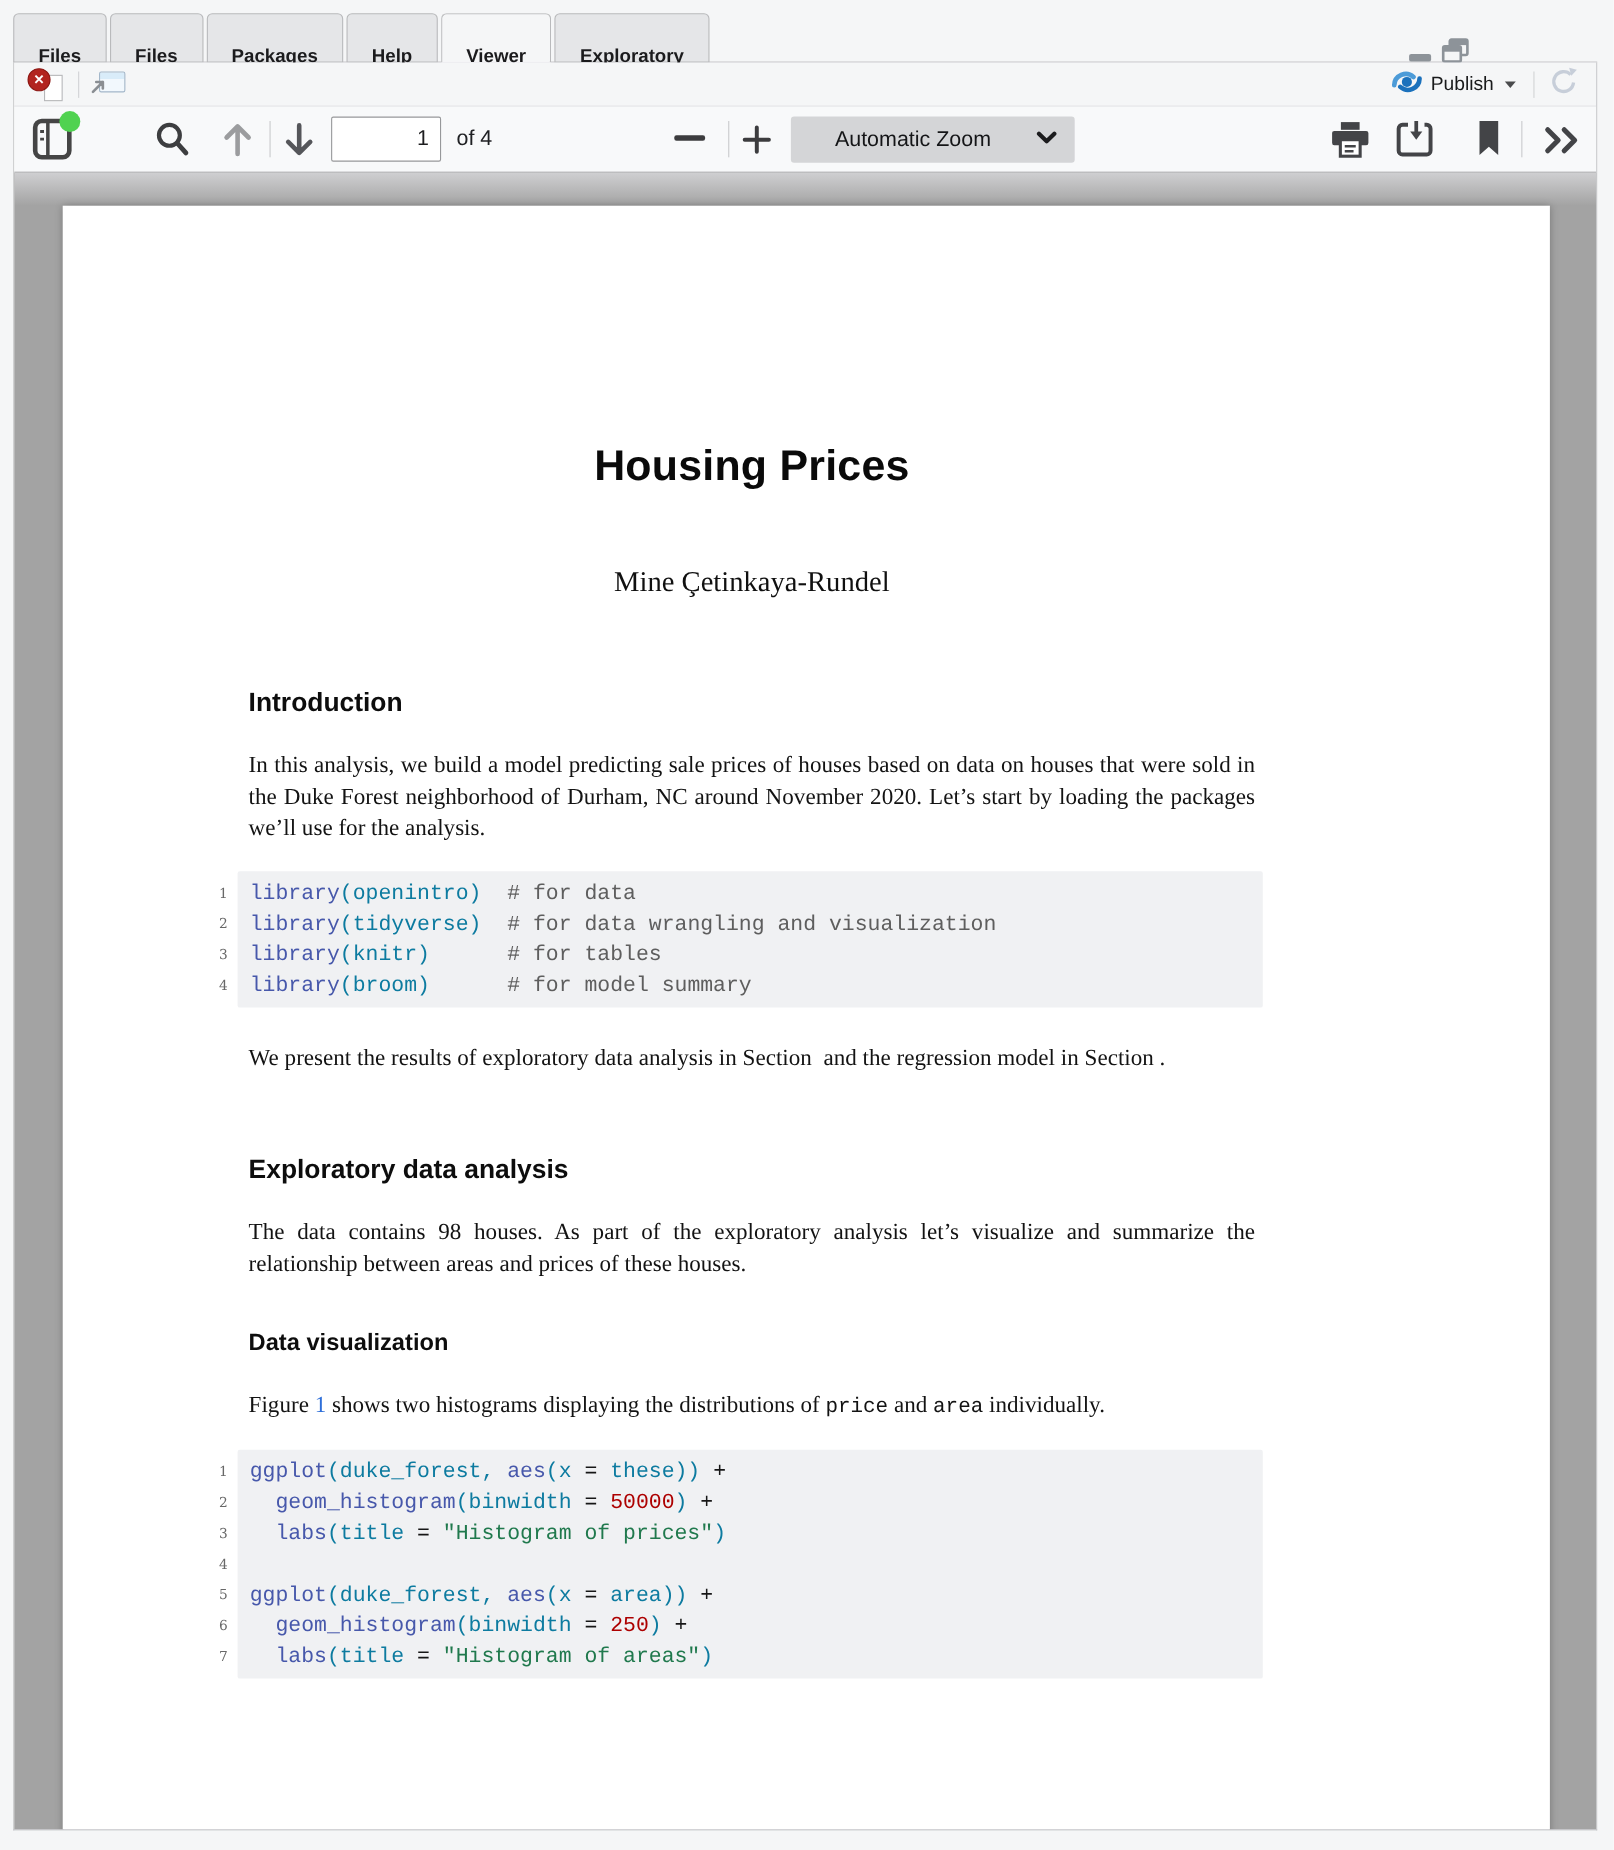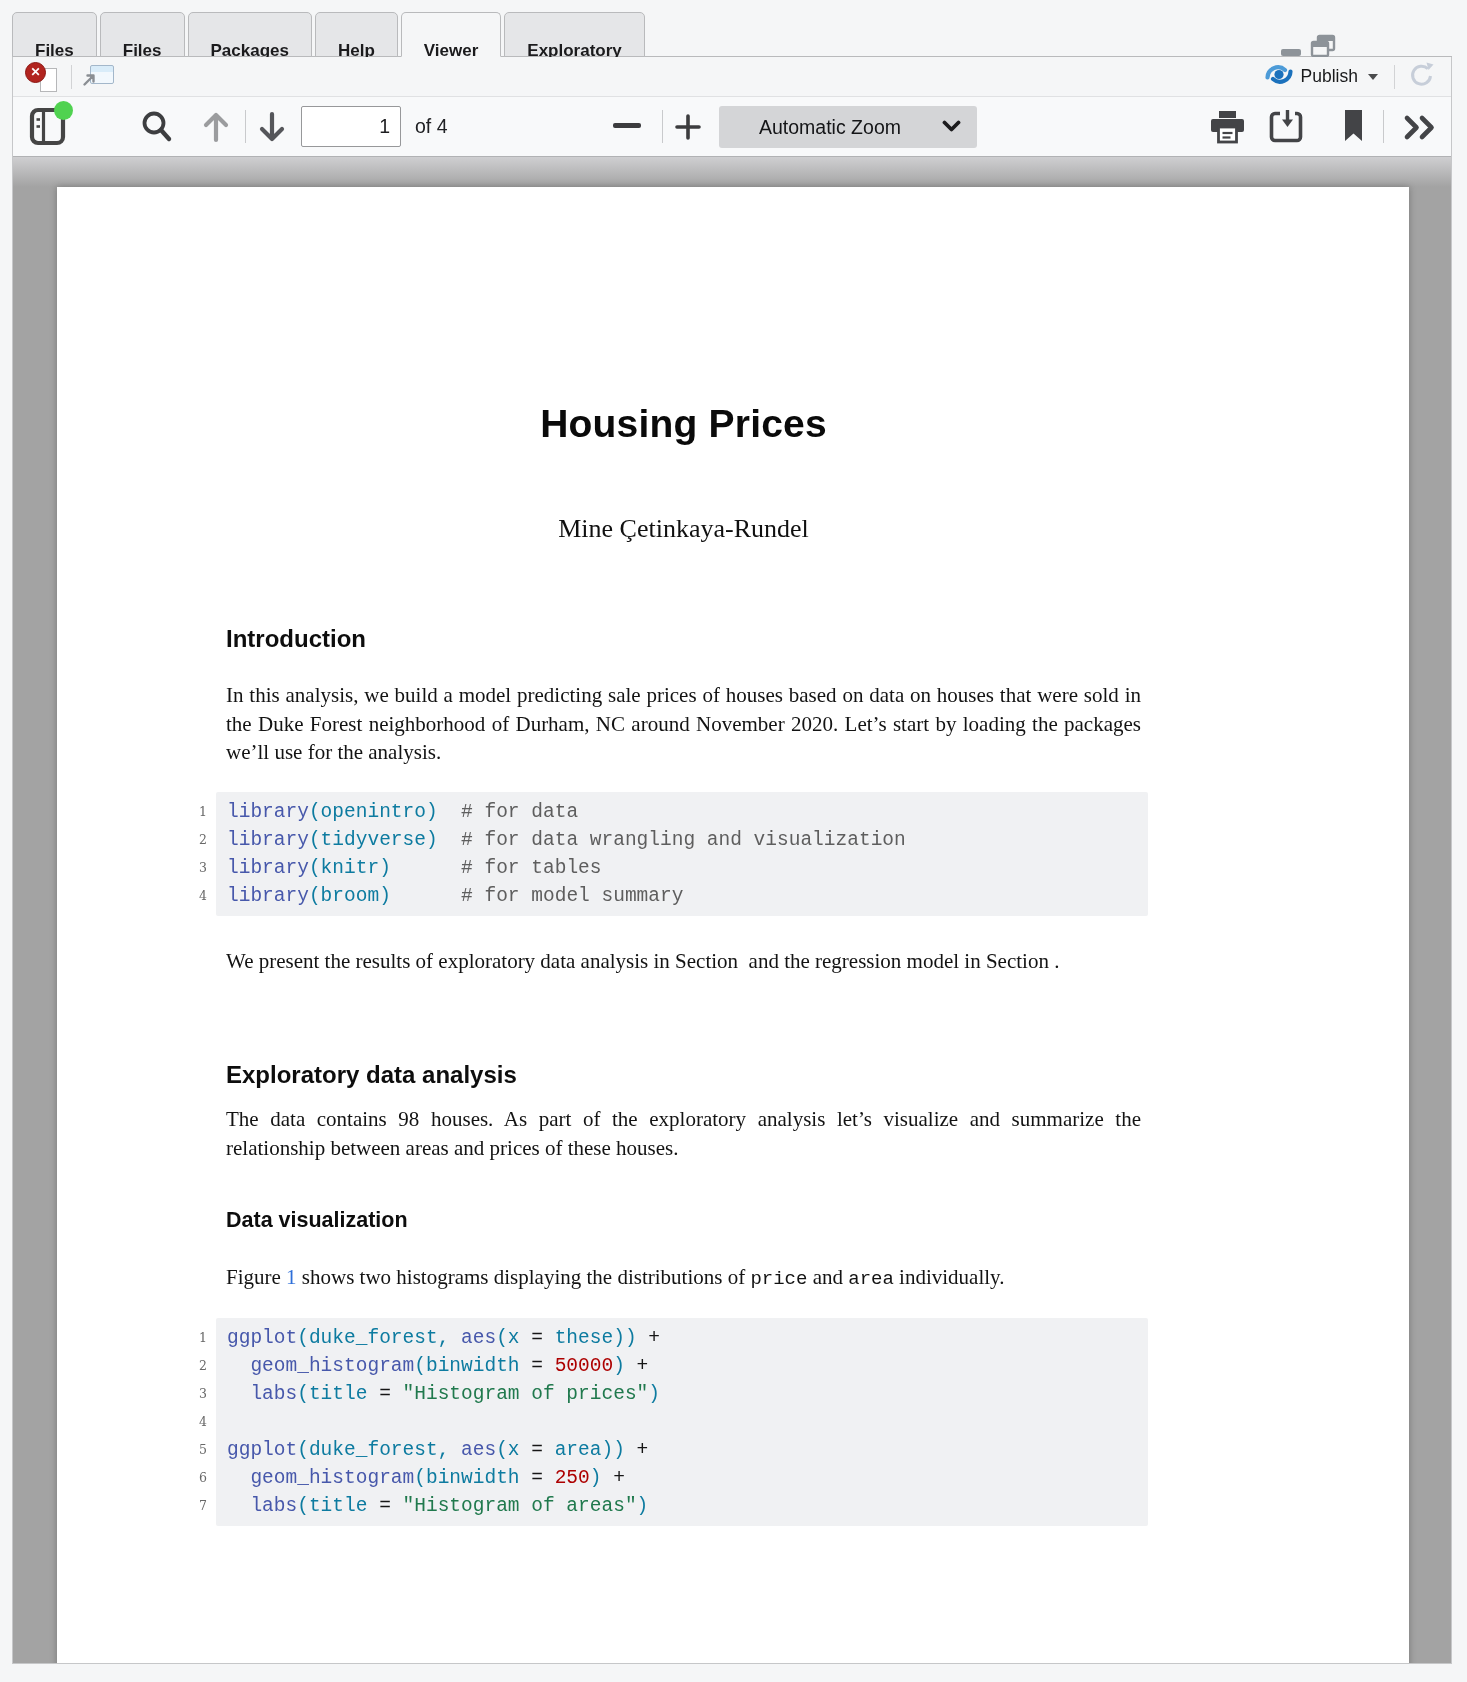--- a/index.html
+++ b/index.html
@@ -107,21 +107,21 @@
 
   
   .doc { position: absolute; left: 169px; top: 0; width: 915px; height: 100%; }
   .doc-title { position: absolute; top: 215px; width: 100%; text-align: center;
                font-size: 39px; font-weight: 700; color: #0a0a0a; letter-spacing: .2px; }
   .doc-author { position: absolute; top: 299px; width: 100%; text-align: center;
                 font-family: "Liberation Serif", serif; font-size: 26px; color: #101010; margin-top: 28px; }
   .h1 { position: absolute; font-size: 24px; font-weight: 700; color: #0d0d0d; }
   .h2 { position: absolute; font-size: 21.5px; font-weight: 700; color: #0d0d0d; }
   .h-intro { top: 438px; }
-  .h-eda   { top: 863px; margin-top: 11px; }
+  .h-eda   { top: 863px; }
   .h-dv    { top: 1021px; }
   .p {
     position: absolute; width: 100%;
     font-family: "Liberation Serif", serif; font-size: 21px; line-height: 28.5px;
     color: #131313; text-align: justify;
   }
   .p1 { top: 494px; }
   .p2 { top: 760px; }
   .p3 { top: 918px; }
   .p4 { top: 1076px; }

